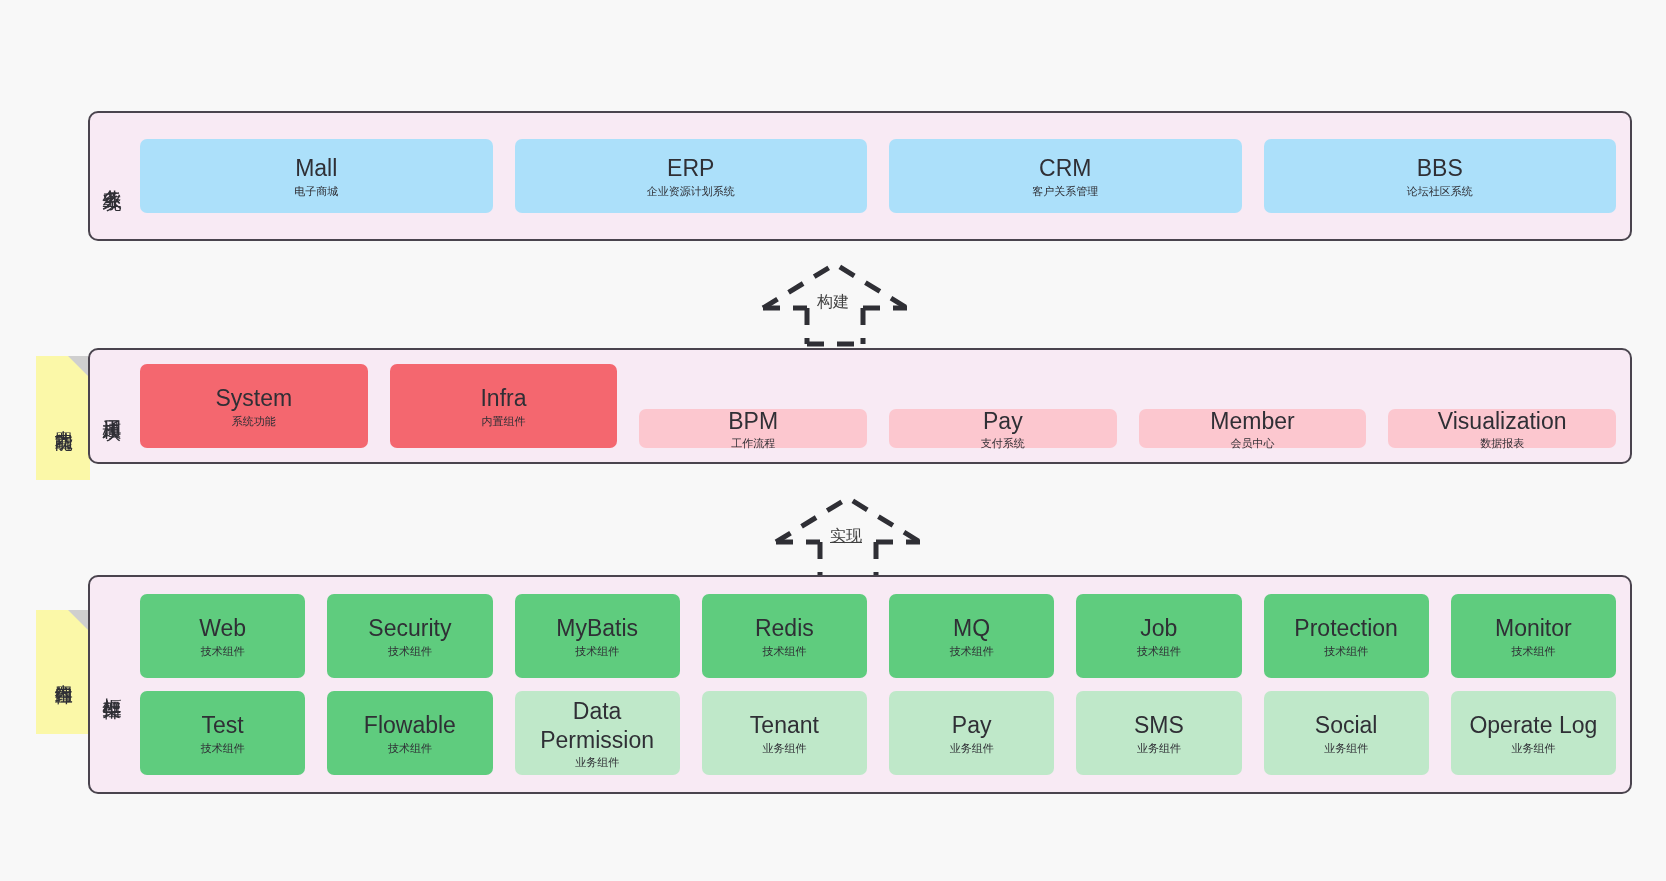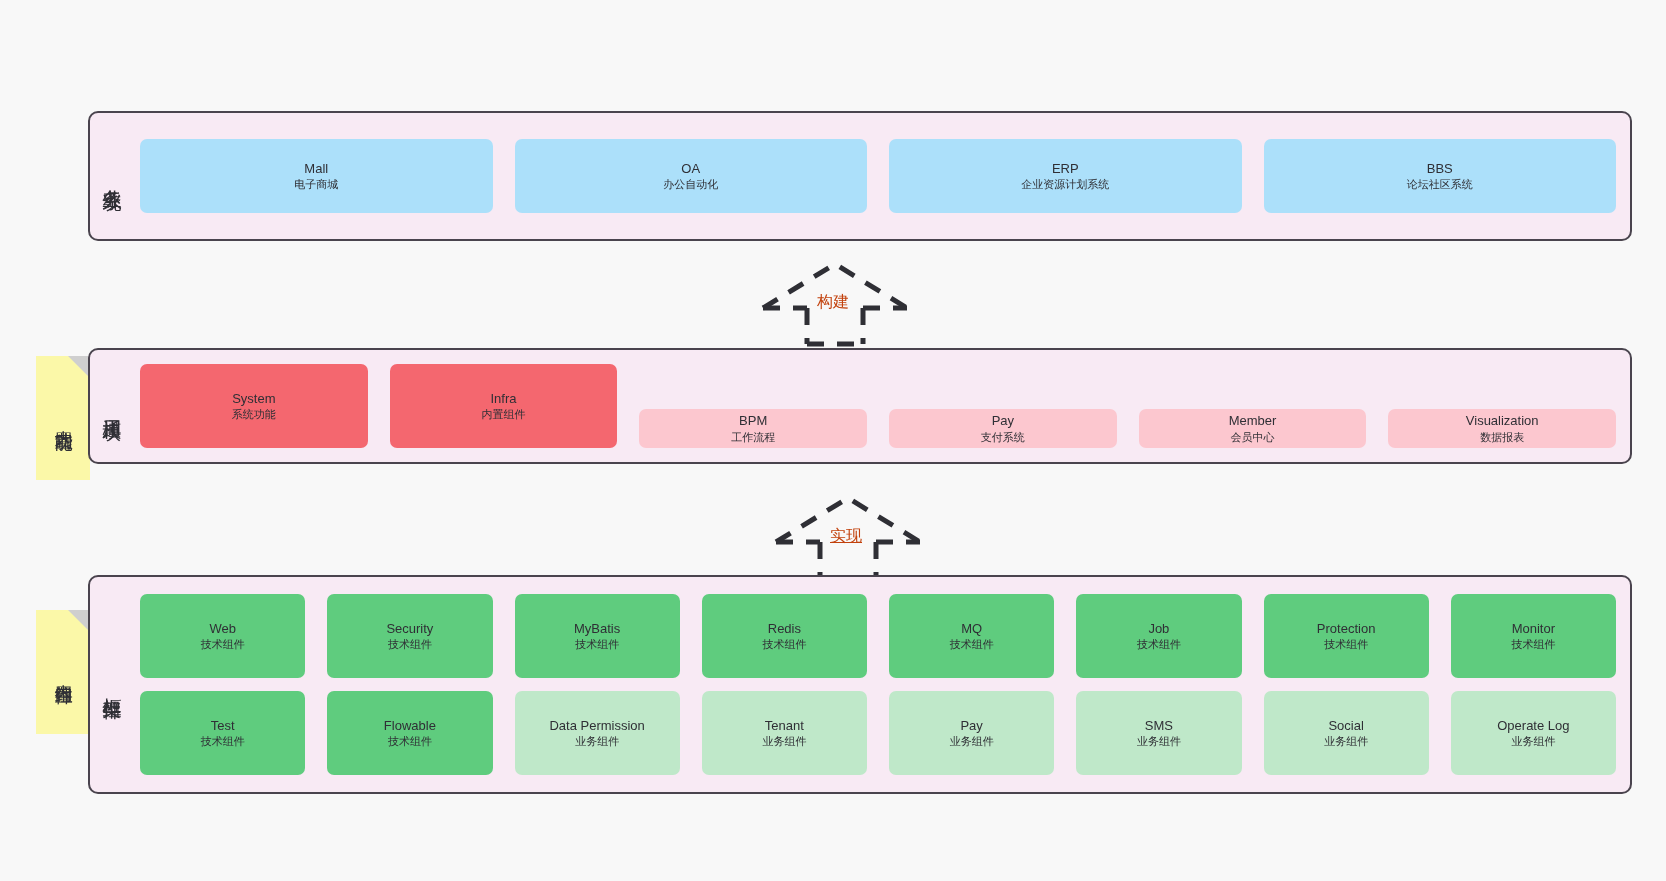--- a/index.html
+++ b/index.html
@@ -65,21 +65,21 @@
     flex-direction: column;
     align-items: center;
     justify-content: center;
     text-align: center;
     line-height: 1.28;
     font-size: 17px;
     color: #2f2f35;
     padding: 4px 6px;
     box-sizing: border-box;
   }
-  .cell .en { font-size: 13px; }
+  .cell .en { font-size: 23px; }
   .cell .cn { font-size: 11px; }
 
   
   #layer-biz { left: 88px; top: 111px; width: 1544px; height: 130px; }
   #layer-biz .row { height: 74px; }
   .c-blue { background: #ace0fa; }
 
   
   #layer-mod { left: 88px; top: 348px; width: 1544px; height: 116px; }
   #layer-mod .row { height: 84px; }
@@ -121,21 +121,21 @@
   #note-comp { left: 36px; top: 610px; width: 54px; height: 124px; }
 
   
   .gen-arrow {
     position: absolute;
     pointer-events: none;
   }
   .gen-label {
     position: absolute;
     font-size: 16px;
-    color: #c2410c;
+    color: #404040;
     background: transparent;
     white-space: nowrap;
   }
   #arrow-build { left: 755px; top: 258px; width: 160px; height: 90px; }
   #label-build { left: 817px; top: 292px; }
   #arrow-impl  { left: 768px; top: 492px; width: 160px; height: 90px; }
   #label-impl  { left: 830px; top: 526px; text-decoration: underline; }
 </style>
 </head>
 <body>
@@ -144,26 +144,26 @@
 
   <div class="layer" id="layer-biz">
     <div class="layer-title">业务系统</div>
     <div class="layer-body">
       <div class="row">
         <div class="cell c-blue">
           <span class="en">Mall</span>
           <span class="cn">电子商城</span>
         </div>
         <div class="cell c-blue">
-          <span class="en">OA</span>
-          <span class="cn">办公自动化</span>
-        </div>
-        <div class="cell c-blue">
           <span class="en">ERP</span>
           <span class="cn">企业资源计划系统</span>
+        </div>
+        <div class="cell c-blue">
+          <span class="en">CRM</span>
+          <span class="cn">客户关系管理</span>
         </div>
         <div class="cell c-blue">
           <span class="en">BBS</span>
           <span class="cn">论坛社区系统</span>
         </div>
       </div>
     </div>
   </div>
 
   <div class="gen-arrow" id="arrow-build">

